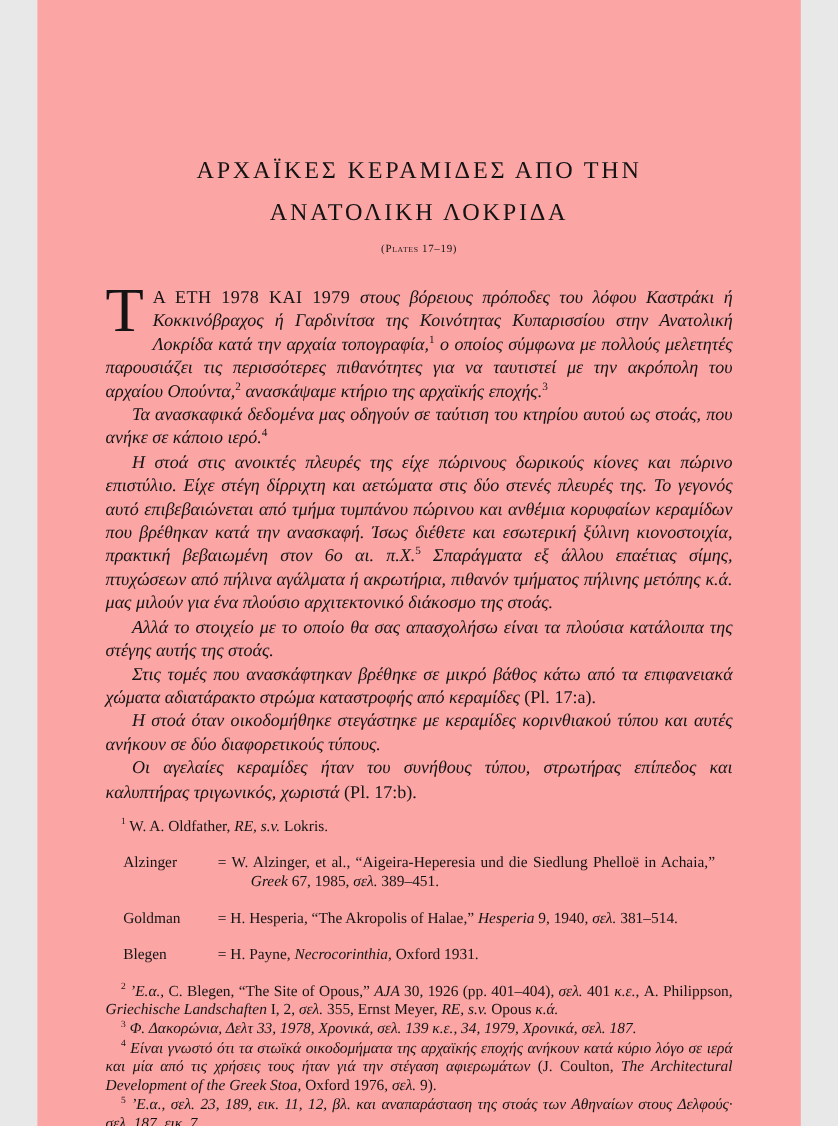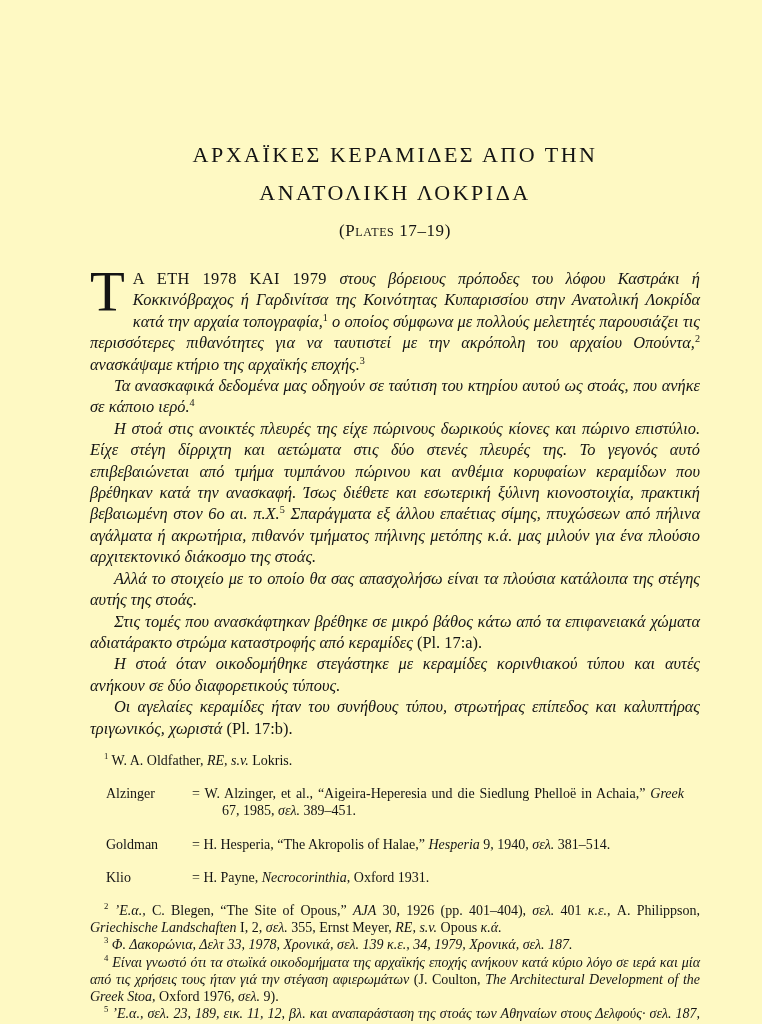--- a/index.html
+++ b/index.html
@@ -1,40 +1,40 @@
 <!DOCTYPE html>
 <html><head>
 <meta charset="utf-8">
 <style>
   html, body { margin: 0; padding: 0; background: #e8e8e8; }
   .page {
     position: relative;
-    width: 762px;
+    width: 694px;
     height: 1024px;
     margin: 0 auto;
-    background: #fef9c3;
+    background: #fca5a5;
     color: #141414;
     font-family: "Liberation Serif", serif;
     box-sizing: border-box;
-    padding: 142px 62px 0 90px;
+    padding: 142px 62px 0 62px;
     overflow: hidden;
   }
   
   .title-line {
     margin: 0 0 11px 0;
     font-size: 22px;
     font-weight: normal;
     text-align: center;
     letter-spacing: 2.5px;
     line-height: 26px;
   }
   .title-line.second { margin-bottom: 15px; margin-top: 12px; }
   .plates {
     text-align: center;
-    font-size: 17px;
+    font-size: 10px;
     font-variant: small-caps;
     letter-spacing: 0.6px;
     margin-bottom: 27px;
   }
   
   .body-text {
     font-size: 16.4px;
     line-height: 21.4px;
     text-align: justify;
   }
@@ -104,21 +104,21 @@
 
     <div class="abbrev-row">
       <div class="abbrev-label">Alzinger</div>
       <div class="abbrev-body"><span>= W. Alzinger, et al., “Aigeira-Heperesia und die Siedlung Phelloë in Achaia,” </span><span class="it">Greek</span><span> 67, 1985, </span><span class="gi">σελ.</span><span> 389–451.</span></div>
     </div>
     <div class="abbrev-row">
       <div class="abbrev-label">Goldman</div>
       <div class="abbrev-body"><span>= H. Hesperia, “The Akropolis of Halae,” </span><span class="it">Hesperia</span><span> 9, 1940, </span><span class="gi">σελ.</span><span> 381–514.</span></div>
     </div>
     <div class="abbrev-row">
-      <div class="abbrev-label">Klio</div>
+      <div class="abbrev-label">Blegen</div>
       <div class="abbrev-body"><span>= H. Payne, </span><span class="it">Necrocorinthia</span><span>, Oxford 1931.</span></div>
     </div>
 
     <p class="fnote"><sup>2</sup><span class="gi"> ’Ε.α.,</span><span> C. Blegen, “The Site of Opous,” </span><span class="it">AJA</span><span> 30, 1926 (pp. 401–404), </span><span class="gi">σελ.</span><span> 401 </span><span class="gi">κ.ε.</span><span>, A. Philippson, </span><span class="it">Griechische Landschaften</span><span> I, 2, </span><span class="gi">σελ.</span><span> 355, Ernst Meyer, </span><span class="it">RE, s.v.</span><span> Opous </span><span class="gi">κ.ά.</span></p>
     <p class="fnote"><sup>3</sup><span class="gi"> Φ. Δακορώνια, Δελτ 33, 1978, Χρονικά, σελ. 139 κ.ε., 34, 1979, Χρονικά, σελ. 187.</span></p>
     <p class="fnote"><sup>4</sup><span class="gi"> Είναι γνωστό ότι τα στωϊκά οικοδομήματα της αρχαϊκής εποχής ανήκουν κατά κύριο λόγο σε ιερά και μία από τις χρήσεις τους ήταν γιά την στέγαση αφιερωμάτων </span><span>(J. Coulton, </span><span class="it">The Architectural Development of the Greek Stoa</span><span>, Oxford 1976, </span><span class="gi">σελ.</span><span> 9).</span></p>
     <p class="fnote"><sup>5</sup><span class="gi"> ’Ε.α., σελ. 23, 189, εικ. 11, 12, βλ. και αναπαράσταση της στοάς των Αθηναίων στους Δελφούς· σελ. 187, εικ. 7.</span></p>
   </section>
 
 </div>

